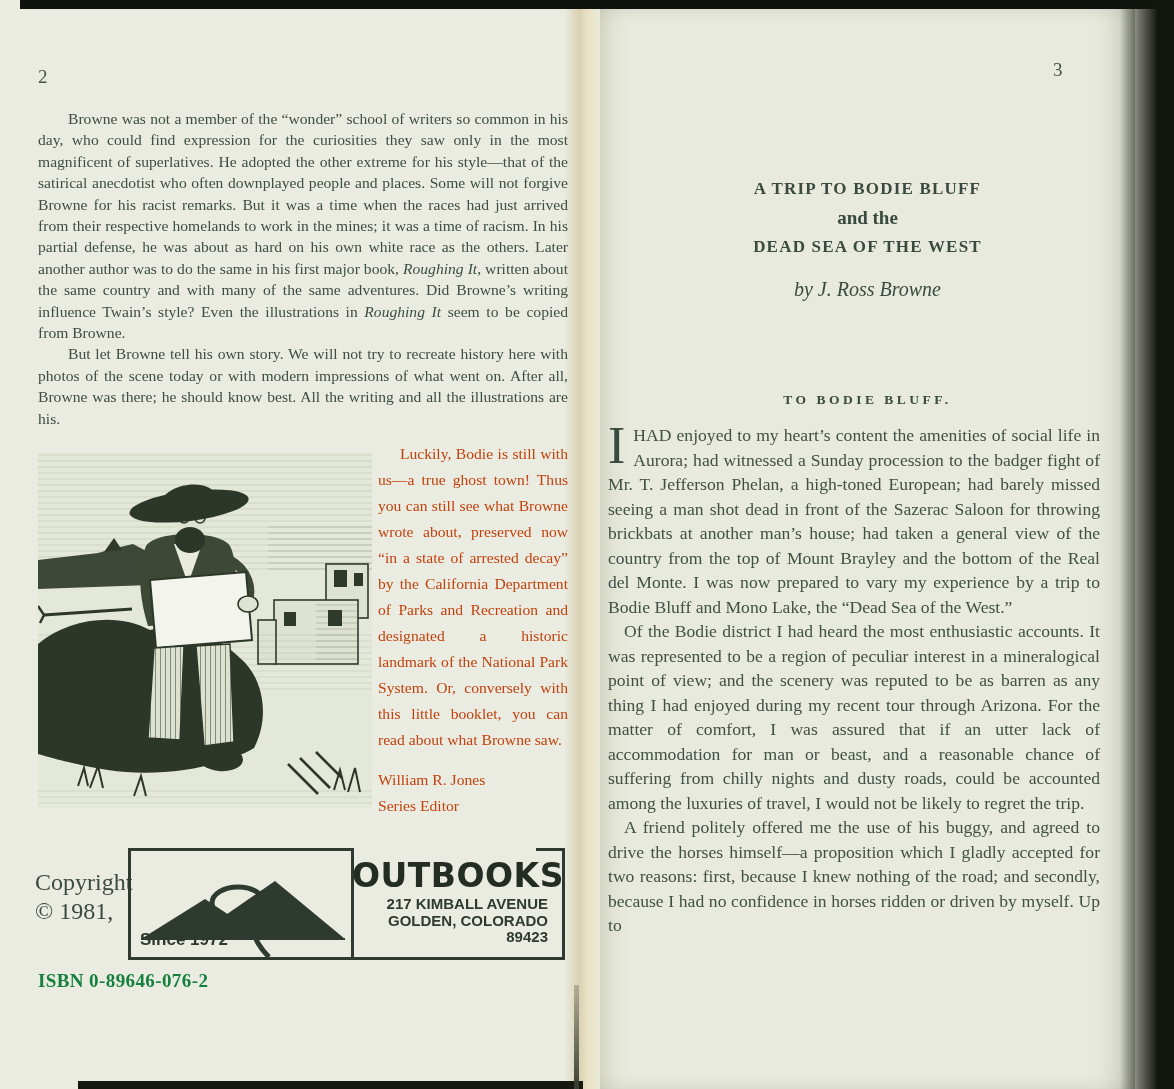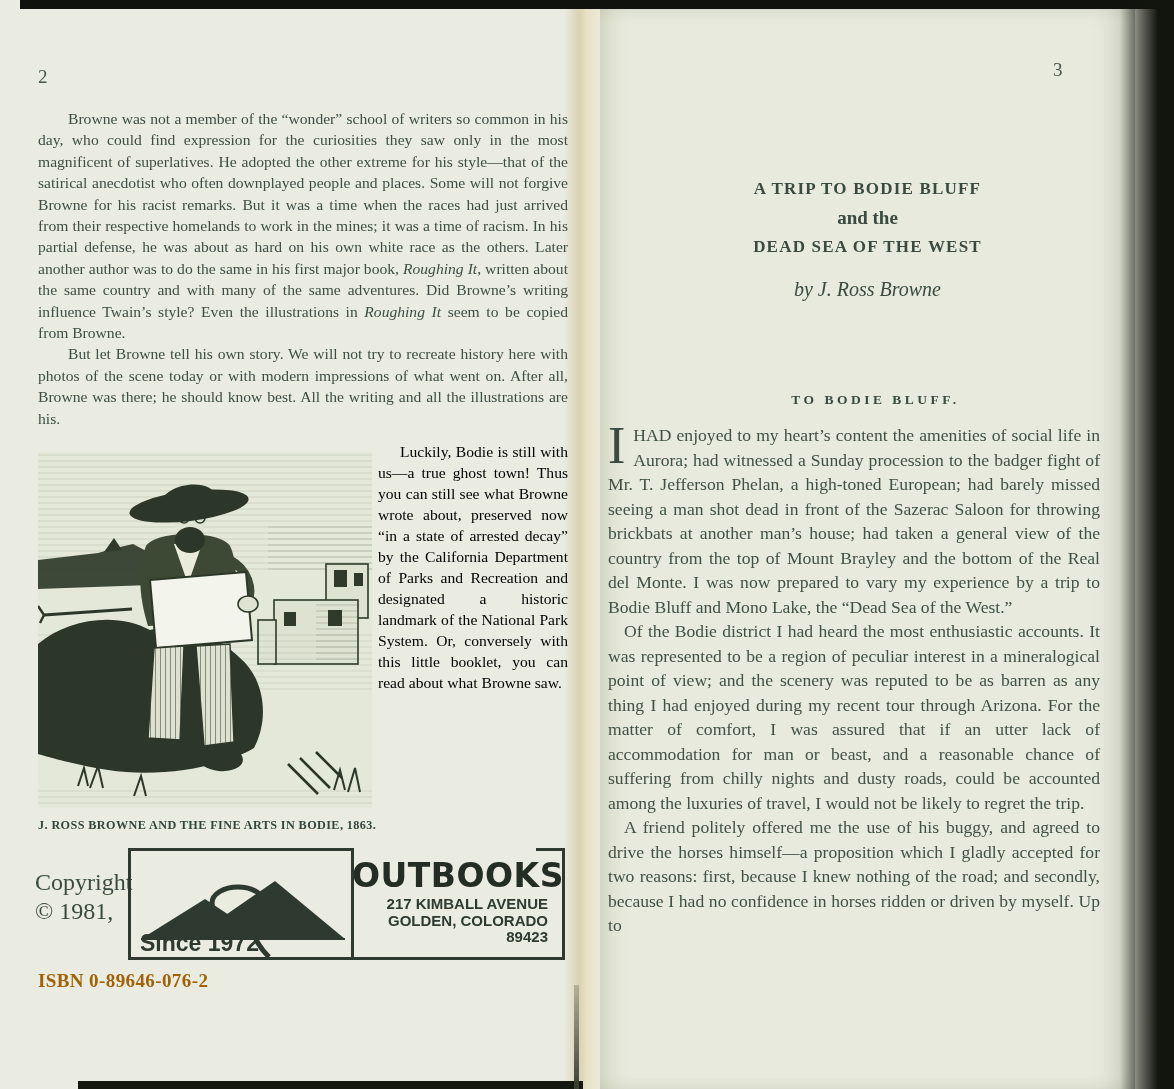--- a/index.html
+++ b/index.html
@@ -16,52 +16,52 @@
       background:linear-gradient(180deg,rgba(58,63,51,.25),#3a3f33);}
   .right-page{position:absolute;left:600px;top:9px;width:535px;height:1080px;background:#e7eadc;
       box-shadow:inset 18px 0 26px -18px rgba(120,110,70,.35), inset -26px 0 34px -22px rgba(40,45,30,.45);}
   
   .pagenum{font-size:19px;color:#46554b;}
   #pn-left{position:absolute;left:38px;top:66px;}
   .body-left{position:absolute;left:38px;top:108px;width:530px;font-size:15.6px;line-height:21.4px;
       text-align:justify;color:#3e4d43;}
   .body-left p{margin:0;text-indent:30px;}
   .illustration{position:absolute;left:38px;top:452px;width:334px;height:356px;}
-  .side-col{position:absolute;left:378px;top:441px;width:190px;font-size:15.6px;line-height:21px;
-      text-align:justify;color:#000000;}
+  .side-col{position:absolute;left:378px;top:441px;width:190px;font-size:15.6px;line-height:26px;
+      text-align:justify;color:#c2410c;}
   .side-col .note{margin:0;text-indent:22px;}
   .editor{margin-top:14px;text-align:left;}
   .caption{position:absolute;left:38px;top:818px;width:540px;font-size:12.2px;font-weight:bold;
       letter-spacing:.4px;color:#33453a;}
   .copyright{position:absolute;left:35px;top:868px;font-size:24px;line-height:29px;color:#3a4a40;}
   
   .logo-outer{position:absolute;left:128px;top:848px;width:437px;height:112px;
       border-right:3px solid #2e3a30;border-bottom:3px solid #2e3a30;box-sizing:border-box;}
   .logo-stub{position:absolute;left:536px;top:848px;width:29px;height:14px;
       border-top:3px solid #2e3a30;box-sizing:border-box;}
   .logo-inner{position:absolute;left:128px;top:848px;width:226px;height:112px;
       border:3px solid #2e3a30;box-sizing:border-box;}
   .logo-tagline{position:absolute;left:178px;top:856px;width:190px;font-family:"Liberation Sans",sans-serif;
       font-size:14.5px;font-weight:bold;line-height:17px;color:#2e3a30;}
   .logo-tagline .t2{margin-left:18px;}
   .since{position:absolute;left:140px;top:930px;font-family:"Liberation Sans",sans-serif;
-      font-size:23px;font-weight:bold;color:#2e3a30;text-align:center;}
+      font-size:17px;font-weight:bold;color:#2e3a30;text-align:center;}
   .mountain-svg{position:absolute;left:131px;top:851px;width:220px;height:106px;}
   .outbooks{position:absolute;left:352px;top:856px;width:200px;text-align:right;
       font-family:"DejaVu Sans",sans-serif;font-weight:bold;font-size:33px;letter-spacing:.5px;color:#232d23;}
   .address{position:absolute;left:352px;top:896px;width:196px;text-align:right;
       font-family:"Liberation Sans",sans-serif;font-size:15px;font-weight:bold;line-height:16.5px;color:#2e3a30;}
-  .isbn{position:absolute;left:38px;top:970px;font-size:19px;font-weight:600;letter-spacing:.4px;color:#a16207;}
+  .isbn{position:absolute;left:38px;top:970px;font-size:19px;font-weight:600;letter-spacing:.4px;color:#15803d;}
   
   #pn-right{position:absolute;left:453px;top:50px;}
   .title-block{position:absolute;left:40px;top:165px;width:455px;text-align:center;color:#3a4a40;}
   .title-line{font-size:17px;font-weight:bold;letter-spacing:1.2px;line-height:30px;}
   .title-mid{font-size:19px;font-weight:bold;line-height:28px;}
   .byline{margin-top:16px;font-size:20px;font-style:italic;}
-  .section-heading{position:absolute;left:48px;top:383px;width:455px;text-align:center;
+  .section-heading{position:absolute;left:40px;top:383px;width:455px;text-align:center;
       font-size:13.5px;font-weight:bold;letter-spacing:3.5px;color:#3a4a40;}
   .body-right{position:absolute;left:8px;top:414px;width:492px;font-size:17.6px;line-height:24.5px;
       text-align:justify;color:#41504 6;}
   .body-right{color:#415046;}
   .body-right p{margin:0;text-indent:16px;}
   .body-right p.first{text-indent:0;}
   .dropcap{float:left;font-size:52px;line-height:41px;padding:2px 8px 0 0;color:#3a4a40;}
 </style>
 </head>
 <body>
@@ -148,23 +148,26 @@
     <rect x="0" y="334" width="334" height="22" fill="url(#hatchH)" opacity="0.4"></rect>
     <g stroke="#2c3729" stroke-width="2" fill="none">
       <path d="M40,334 l6,-18 l4,18 M52,336 l8,-22 l5,22 M96,344 l7,-20 l5,20"></path>
       <path d="M250,312 l30,30 M262,306 l30,30 M278,300 l26,26" stroke-width="2.6"></path>
       <path d="M296,338 l6,-20 l5,20 M310,340 l7,-24 l5,24"></path>
     </g>
   </svg>
 
   <div class="side-col">
     <p class="note">Luckily, Bodie is still with us—a true ghost town! Thus you can still see what Browne wrote about, preserved now “in a state of arrested decay” by the California Department of Parks and Recreation and designated a historic landmark of the National Park System. Or, conversely with this little booklet, you can read about what Browne saw.</p>
-  </div>
-
-  <div class="caption">J. ROSS BROWNE AND THE FINE ARTS IN BODIE, 1863.</div>
+    <div class="editor">
+      <div>William R. Jones</div>
+      <div>Series Editor</div>
+    </div>
+  </div>
+
 
   <div class="copyright">
     <div>Copyright</div>
     <div>© 1981,</div>
   </div>
 
   <div class="logo-outer"></div>
   <div class="logo-stub"></div>
   <div class="logo-inner"></div>
   <svg class="mountain-svg" viewBox="0 0 220 106" xmlns="http://www.w3.org/2000/svg">

